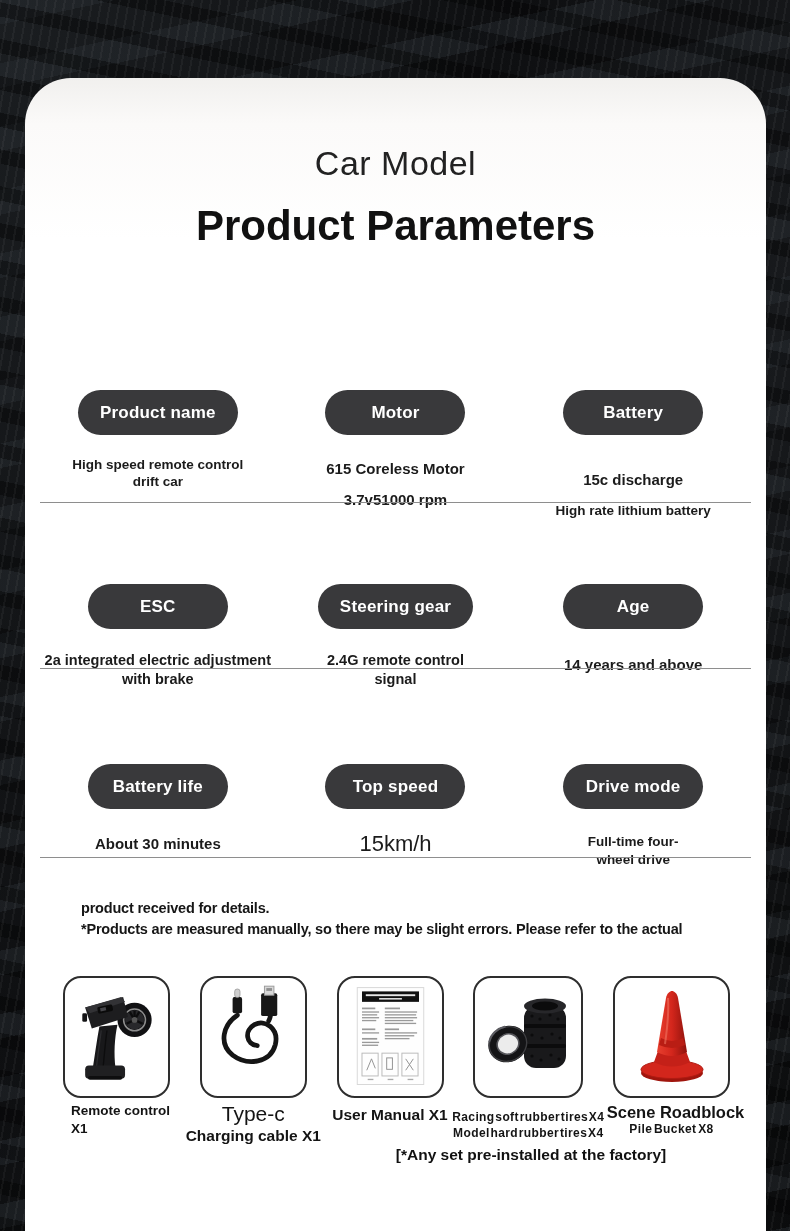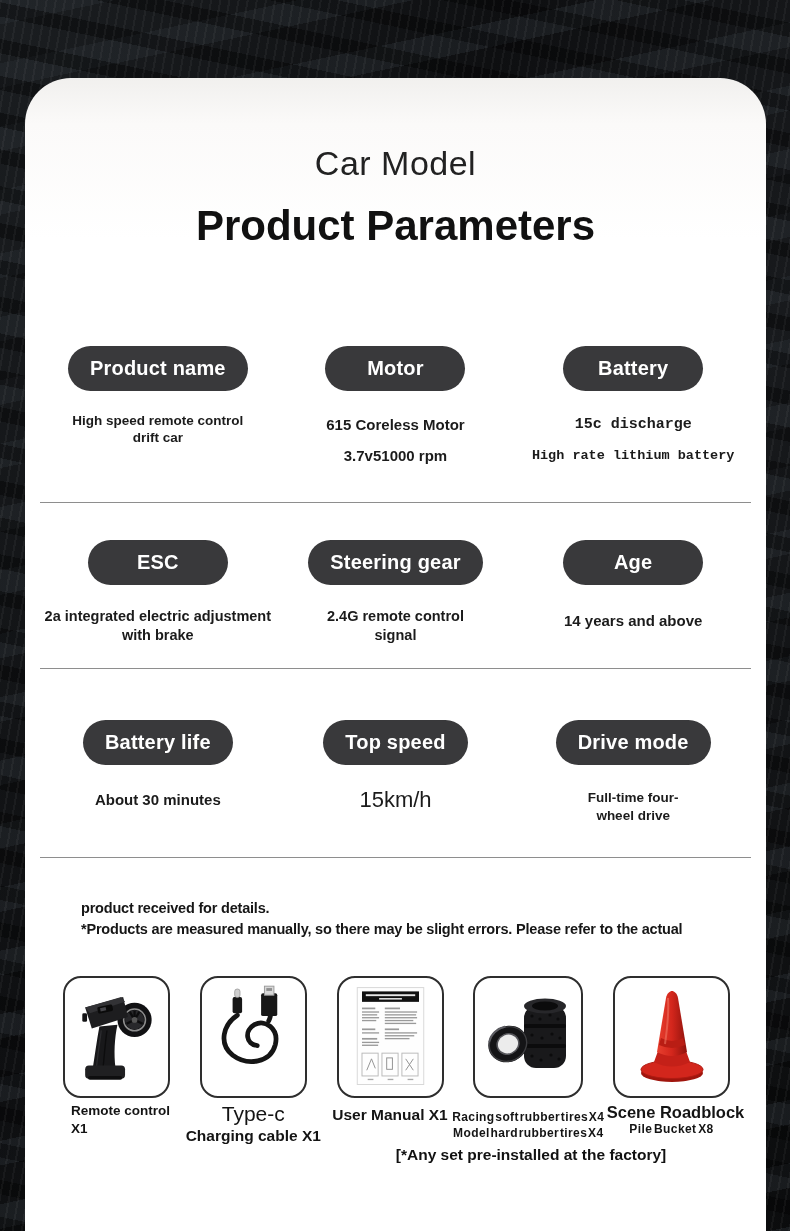--- a/index.html
+++ b/index.html
@@ -30,28 +30,28 @@
   .param-row{
     position:absolute;left:0;right:0;padding:0 14px;
     display:grid;grid-template-columns:repeat(3,1fr);justify-items:center;
   }
   .row-1{top:268px;} .row-2{top:462px;} .row-3{top:642px;}
   .cell{display:flex;flex-direction:column;align-items:center;}
   .pill{
     min-width:140px;height:45px;box-sizing:border-box;padding:0 22px;
     border-radius:23px;background:#39393b;color:#ffffff;
     display:flex;align-items:center;justify-content:center;
-    font-size:20px;font-weight:bold;white-space:nowrap;letter-spacing:0.2px;
+    font-size:17px;font-weight:bold;white-space:nowrap;letter-spacing:0.2px;margin-top:44px;
   }
   .desc{text-align:center;font-weight:bold;color:#1b1b1b;white-space:nowrap;}
   .desc p{margin:0;}
   .d-product{margin-top:22px;font-size:13.5px;line-height:1.25;}
   .d-motor{margin-top:25px;font-size:15px;}
   .d-motor .gap{margin-top:14px;}
-  .d-battery{margin-top:25px;font-size:15px;font-family:Liberation Mono, monospace;}
+  .d-battery{margin-top:36px;font-size:15px;}
   .d-battery .gap{margin-top:15px;font-size:13.5px;}
   .d-esc{margin-top:22px;font-size:14.5px;line-height:1.3;}
   .d-steering{margin-top:22px;font-size:14.5px;line-height:1.3;}
   .d-age{margin-top:27px;font-size:15px;}
   .d-batterylife{margin-top:26px;font-size:15px;}
   .d-topspeed{margin-top:22px;font-size:22px;font-weight:400;}
   .d-drivemode{margin-top:24px;font-size:13.5px;line-height:1.3;}
   .divider{position:absolute;left:15px;right:15px;border-top:1px solid #8e8e8e;height:0;}
   .div-1{top:424px;} .div-2{top:590px;} .div-3{top:779px;}
   .disclaimer{

